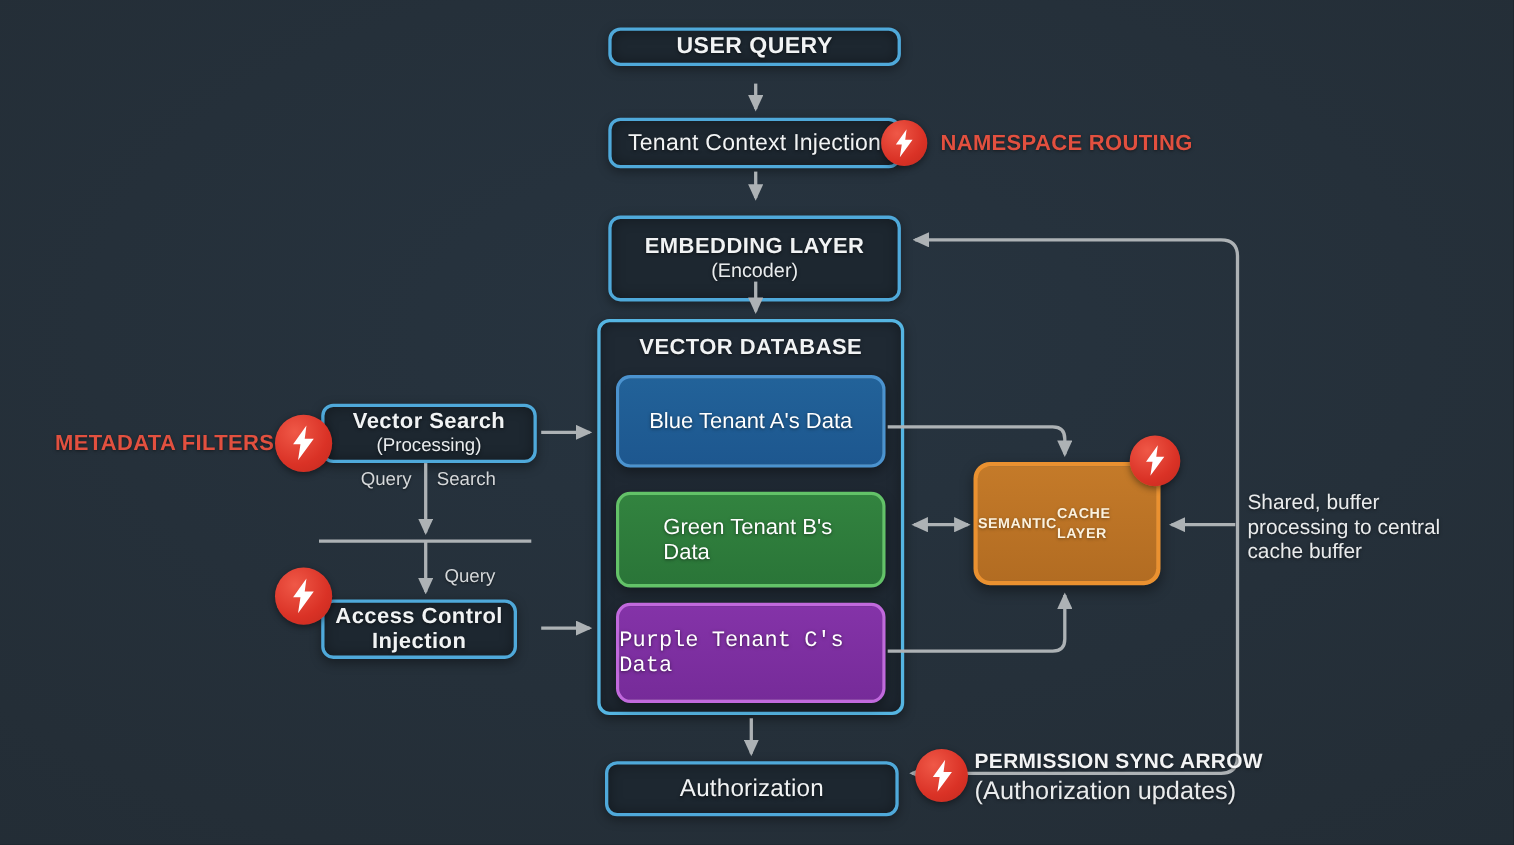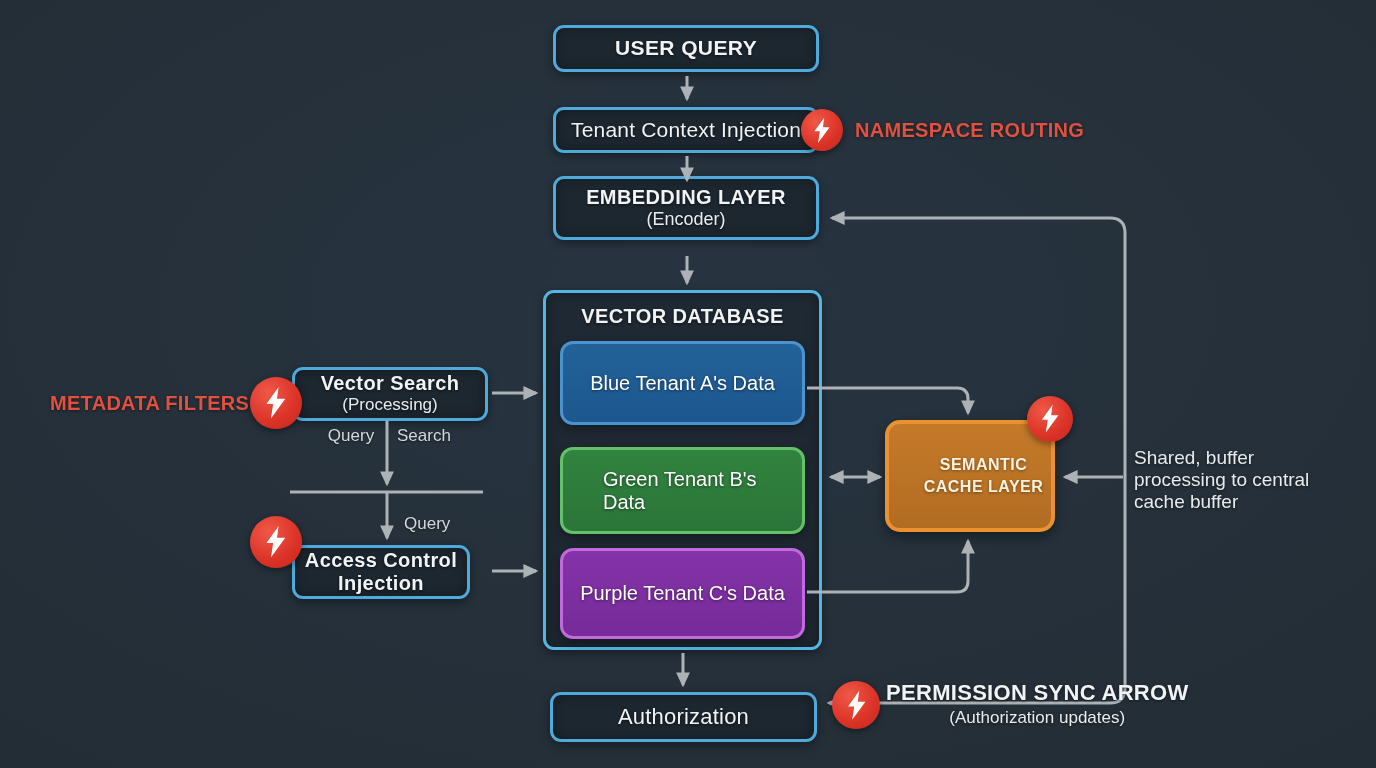--- a/index.html
+++ b/index.html
@@ -18,40 +18,40 @@
 
   
   .container{justify-content:flex-start;padding-top:12px;background:rgba(25,33,41,.55);}
 
   
   .tenant{position:absolute;border:3px solid;border-radius:13px;display:flex;align-items:center;
     justify-content:center;color:#fff;font-size:20px;text-shadow:0 1px 3px rgba(0,0,0,.5);
     box-shadow:0 4px 10px rgba(0,0,0,.35);z-index:3;box-sizing:border-box;}
   .t-blue{background:linear-gradient(180deg,#226299 0%,#1d578f 100%);border-color:#4b93cf;}
   .t-green{background:linear-gradient(180deg,#32833f 0%,#2a7538 100%);border-color:#63c268;padding-left:40px;}
-  .t-purple{background:linear-gradient(180deg,#8433a8 0%,#762b99 100%);border-color:#c169dd;}
+  .t-purple{background:linear-gradient(180deg,#8433a8 0%,#762b99 100%);border-color:#c169dd;font-family:Liberation Mono, monospace;}
 
   .cache{position:absolute;border:4px solid #ea9130;border-radius:15px;
     background:linear-gradient(180deg,#c47a29 0%,#b26c22 100%);
-    display:flex;flex-direction:column;align-items:center;justify-content:center;
-    color:#fbf2df;font-weight:bold;font-size:16px;letter-spacing:.5px;line-height:1.35;
-    text-shadow:0 1px 3px rgba(0,0,0,.4);box-shadow:0 5px 12px rgba(0,0,0,.4);z-index:3;box-sizing:border-box;padding-left:27px;}
+    display:flex;flex-direction:row;align-items:center;justify-content:center;
+    color:#fbf2df;font-weight:bold;font-size:13px;letter-spacing:.5px;line-height:1.35;
+    text-shadow:0 1px 3px rgba(0,0,0,.4);box-shadow:0 5px 12px rgba(0,0,0,.4);z-index:3;box-sizing:border-box;}
 
   
   .badge{position:absolute;border-radius:50%;
     background:radial-gradient(circle at 35% 30%, #ef5847 0%, #da3226 60%, #c3291e 100%);
     box-shadow:0 2px 7px rgba(0,0,0,.45);display:flex;align-items:center;justify-content:center;z-index:9;}
   .badge svg{width:56%;height:68%;}
 
   .red-label{position:absolute;color:#e2503f;font-weight:bold;font-size:20px;letter-spacing:.3px;
     text-shadow:0 1px 3px rgba(0,0,0,.5);z-index:8;white-space:nowrap;text-align:center;}
   .note{position:absolute;color:#e9ebec;font-size:19px;line-height:22px;text-shadow:0 1px 3px rgba(0,0,0,.5);z-index:8;}
   .edge-label{position:absolute;color:#d5d8da;font-size:17px;text-shadow:0 1px 2px rgba(0,0,0,.5);z-index:8;white-space:nowrap;}
-  .sync-title{font-weight:bold;font-size:22px;color:#f2f3f4;letter-spacing:.3px;}
-  .sync-sub{font-size:17px;color:#e9ebec;margin-top:3px;text-align:center;}
+  .sync-title{font-weight:bold;font-size:19px;color:#f2f3f4;letter-spacing:.3px;}
+  .sync-sub{font-size:23px;color:#e9ebec;margin-top:3px;}
 
   .wires{position:absolute;left:0;top:0;z-index:6;pointer-events:none;}
   .wire{stroke:#adb2b5;stroke-width:3;fill:none;}
 </style>
 </head>
 <body>
 
 <div class="stage">
 
   <svg class="wires" width="1376" height="768">
@@ -72,29 +72,29 @@
     <path class="wire" d="M387 421 V484" marker-end="url(#ah)"></path>
     <path class="wire" d="M290 492 H483"></path>
     <path class="wire" d="M387 492 V538" marker-end="url(#ah)"></path>
     <path class="wire" d="M807 388 H957 Q968 388 968 399 V413" marker-end="url(#ah)"></path>
     <path class="wire" d="M807 592 H957 Q968 592 968 581 V541" marker-end="url(#ah)"></path>
     <path class="wire" d="M831 477 H880" marker-start="url(#ahs)" marker-end="url(#ah)"></path>
     <path class="wire" d="M1123 477 H1065" marker-end="url(#ah)"></path>
     <path class="wire" d="M832 218 H1110 Q1125 218 1125 233 V688 Q1125 703 1110 703 H829" marker-start="url(#ahs)" marker-end="url(#ah)"></path>
   </svg>
 
-  <div class="obox" style="left:553px;top:25px;width:266px;height:47px">
+  <div class="obox" style="left:553px;top:25px;width:266px;height:35px">
     <span class="t-head" style="font-size:21px">USER QUERY</span>
   </div>
 
   <div class="obox" style="left:553px;top:107px;width:266px;height:46px">
     <span class="t-med">Tenant Context Injection</span>
   </div>
 
-  <div class="obox" style="left:553px;top:176px;width:266px;height:64px">
+  <div class="obox" style="left:553px;top:196px;width:266px;height:78px">
     <span class="t-head">EMBEDDING LAYER</span>
     <span class="t-sub">(Encoder)</span>
   </div>
 
   <div class="obox container" style="left:543px;top:290px;width:279px;height:360px;border-color:#55b5e2">
     <span class="t-head">VECTOR DATABASE</span>
   </div>
 
   <div class="tenant t-blue" style="left:560px;top:341px;width:245px;height:84px">
     <span>Blue Tenant A's Data</span>

